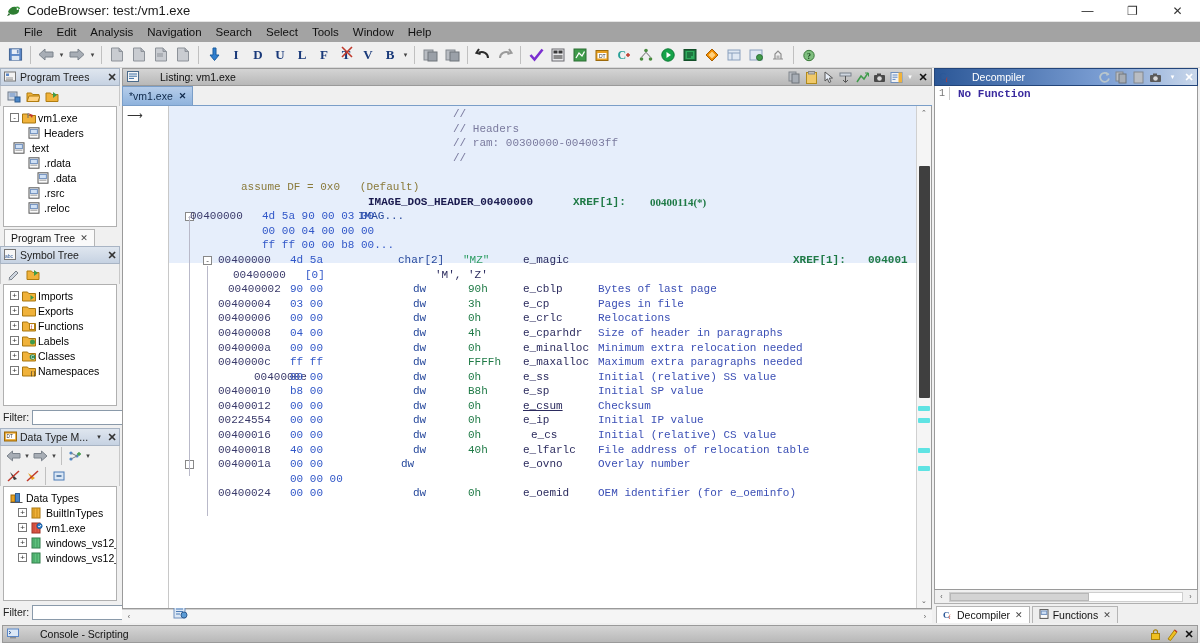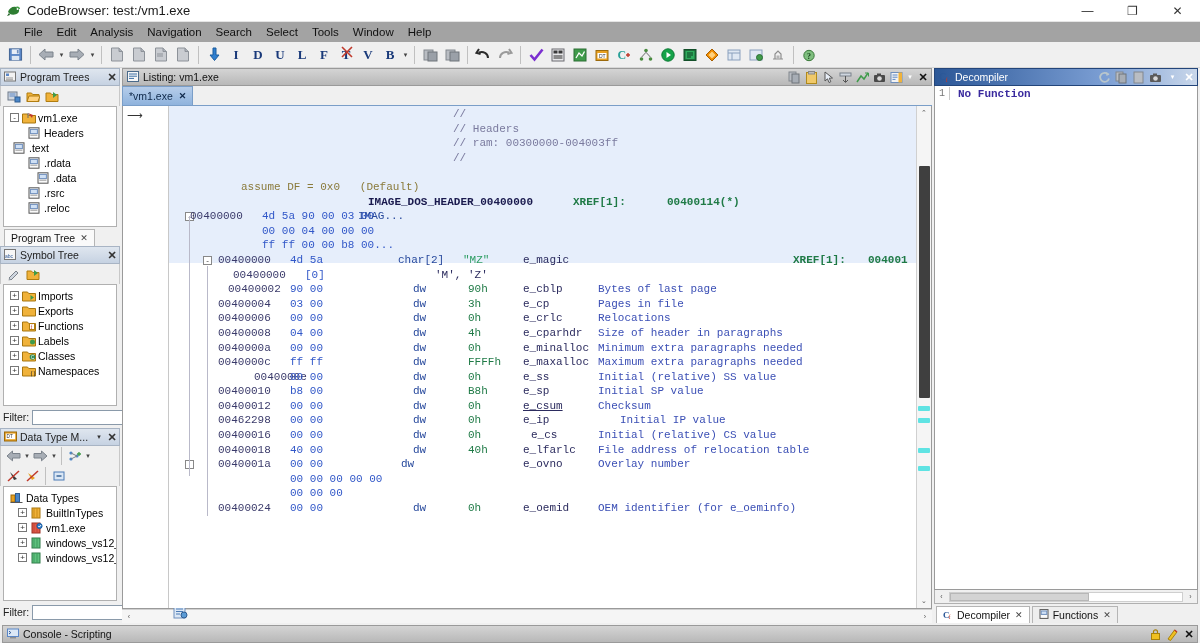--- a/index.html
+++ b/index.html
@@ -88,21 +88,21 @@
   #centercol { flex: 1; display: flex; flex-direction: column; min-width: 0; padding-left: 2px; }
   .dock-title {
     height: 18px; display: flex; align-items: center;
     background: linear-gradient(to bottom, #d4d4d4, #b8b8b8);
     border: 1px solid #9a9a9a; font-size: 10.5px; color: #111; padding-left: 4px;
   }
   .dock-title.active {
     background: linear-gradient(to right, #2b5797, #7c9fd4 65%, #c9d7ea);
     color: #fff; border-color: #23457a;
   }
-  .dock-title .dt-text { margin-left: 3px; }
+  .dock-title .dt-text { margin-left: 20px; }
   .dock-title .dt-actions { margin-left: auto; display: flex; align-items: center; }
   .dt-btn { width: 17px; height: 17px; display:flex; align-items:center; justify-content:center; }
   .dt-x { width: 16px; text-align: center; font-weight: bold; font-size: 11px; }
   .doc-tabrow { height: 20px; display: flex; align-items: flex-end; background: #f0f0f0; border-bottom: 1px solid #7a9ec8; }
   .doctab {
     height: 19px; display: flex; align-items: center; padding: 0 6px; font-size: 10.5px;
     background: linear-gradient(to bottom, #b6cdea, #8fb3dd); color: #10294a;
     border: 1px solid #7a9ec8; border-bottom: none;
   }
   .doctab .tx { margin-left: 6px; font-size: 9px; font-weight: bold; }
@@ -809,21 +809,21 @@
 
           <div class="lrow"><span class="c-comment" style="left:330px;">//</span></div>
           <div class="lrow"><span class="c-comment" style="left:330px;">// Headers</span></div>
           <div class="lrow"><span class="c-comment" style="left:330px;">// ram: 00300000-004003ff</span></div>
           <div class="lrow"><span class="c-comment" style="left:330px;">//</span></div>
           <div class="lrow"></div>
           <div class="lrow"><span class="c-assume" style="left:118px;">assume DF = 0x0   (Default)</span></div>
           <div class="lrow">
             <span class="c-label" style="left:205px;">IMAGE_DOS_HEADER_00400000</span>
             <span class="c-xref" style="left:450px;">XREF[1]:</span>
-            <span class="c-xref" style="left:544px;">00400114(*)</span>
+            <span class="c-xref" style="left:527px;font-family:Liberation Serif, serif;">00400114(*)</span>
           </div>
           <div class="lrow">
             <span class="plusbox" style="left:62px;top:3px;">-</span>
             <span class="c-addr" style="left:67px;">00400000</span>
             <span class="c-bytes" style="left:139px;">4d 5a 90 00 03 00</span>
             <span class="c-mnem" style="left:235px;">IMAG...</span>
           </div>
           <div class="lrow"><span class="c-bytes" style="left:139px;">00 00 04 00 00 00</span></div>
           <div class="lrow"><span class="c-bytes" style="left:139px;">ff ff 00 00 b8 00...</span></div>
           <div class="lrow">
@@ -872,21 +872,21 @@
             <span class="c-val" style="left:345px;">4h</span>
             <span class="c-field" style="left:400px;">e_cparhdr</span>
             <span class="c-desc" style="left:475px;">Size of header in paragraphs</span>
           </div>
           <div class="lrow">
             <span class="c-addr" style="left:95px;">0040000a</span>
             <span class="c-bytes" style="left:167px;">00 00</span>
             <span class="c-mnem" style="left:290px;">dw</span>
             <span class="c-val" style="left:345px;">0h</span>
             <span class="c-field" style="left:400px;">e_minalloc</span>
-            <span class="c-desc" style="left:475px;">Minimum extra paragraphs needed</span>
+            <span class="c-desc" style="left:475px;">Minimum extra relocation needed</span>
           </div>
           <div class="lrow">
             <span class="c-addr" style="left:95px;">0040000c</span>
             <span class="c-bytes" style="left:167px;">ff ff</span>
             <span class="c-mnem" style="left:290px;">dw</span>
             <span class="c-val" style="left:345px;">FFFFh</span>
             <span class="c-field" style="left:400px;">e_maxalloc</span>
             <span class="c-desc" style="left:475px;">Maximum extra paragraphs needed</span>
           </div>
           <div class="lrow">
@@ -907,26 +907,26 @@
           </div>
           <div class="lrow">
             <span class="c-addr" style="left:95px;">00400012</span>
             <span class="c-bytes" style="left:167px;">00 00</span>
             <span class="c-mnem" style="left:290px;">dw</span>
             <span class="c-val" style="left:345px;">0h</span>
             <span class="c-field" style="left:400px;text-decoration:underline;">e_csum</span>
             <span class="c-desc" style="left:475px;">Checksum</span>
           </div>
           <div class="lrow">
-            <span class="c-addr" style="left:95px;">00462298</span>
+            <span class="c-addr" style="left:95px;">00224554</span>
             <span class="c-bytes" style="left:167px;">00 00</span>
             <span class="c-mnem" style="left:290px;">dw</span>
             <span class="c-val" style="left:345px;">0h</span>
             <span class="c-field" style="left:400px;">e_ip</span>
-            <span class="c-desc" style="left:475px;margin-left:22px;">Initial IP value</span>
+            <span class="c-desc" style="left:475px;">Initial IP value</span>
           </div>
           <div class="lrow">
             <span class="c-addr" style="left:95px;">00400016</span>
             <span class="c-bytes" style="left:167px;">00 00</span>
             <span class="c-mnem" style="left:290px;">dw</span>
             <span class="c-val" style="left:345px;">0h</span>
             <span class="c-field" style="left:388px;margin-left:20px;">e_cs</span>
             <span class="c-desc" style="left:475px;">Initial (relative) CS value</span>
           </div>
           <div class="lrow">
@@ -938,21 +938,20 @@
             <span class="c-desc" style="left:475px;">File address of relocation table</span>
           </div>
           <div class="lrow">
             <span class="plusbox" style="left:62px;top:3px;"></span>
             <span class="c-addr" style="left:95px;">0040001a</span>
             <span class="c-bytes" style="left:167px;">00 00</span>
             <span class="c-mnem" style="left:278px;">dw</span>
             <span class="c-field" style="left:400px;">e_ovno</span>
             <span class="c-desc" style="left:475px;">Overlay number</span>
           </div>
-          <div class="lrow"><span class="c-bytes" style="left:167px;">00 00 00 00 00</span></div>
           <div class="lrow">
             <span class="c-addr" style="left:95px;"></span>
             <span class="c-bytes" style="left:167px;">00 00 00</span>
             <span class="c-mnem" style="left:290px;"></span>
             <span class="c-val" style="left:345px;"></span>
             <span class="c-field" style="left:400px;"></span>
             <span class="c-desc" style="left:475px;"></span>
           </div>
           <div class="lrow">
             <span class="c-addr" style="left:95px;">00400024</span>

